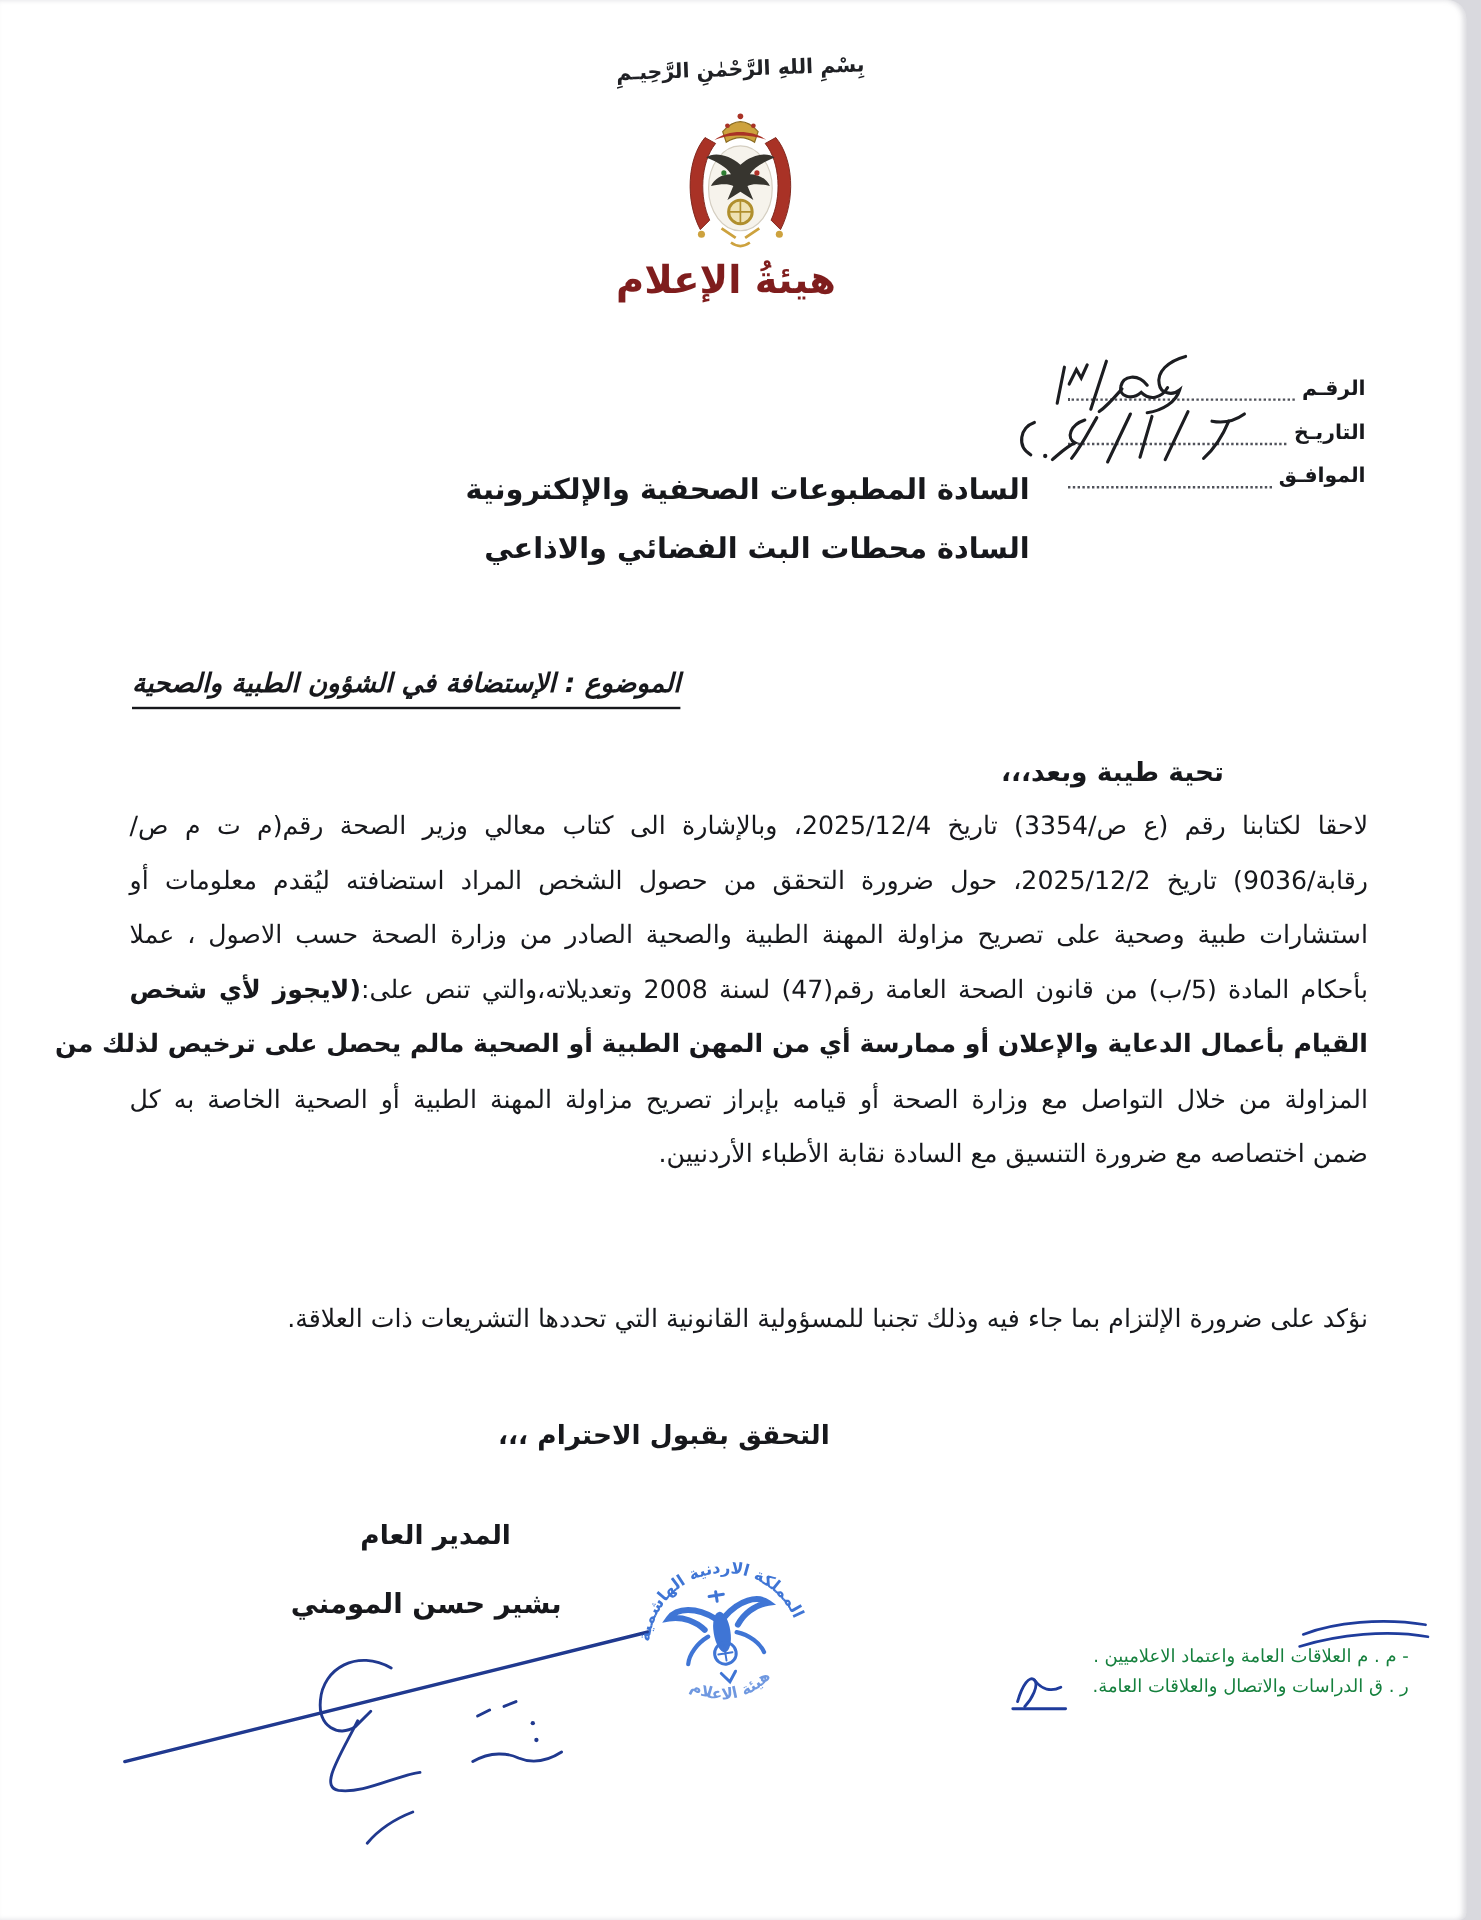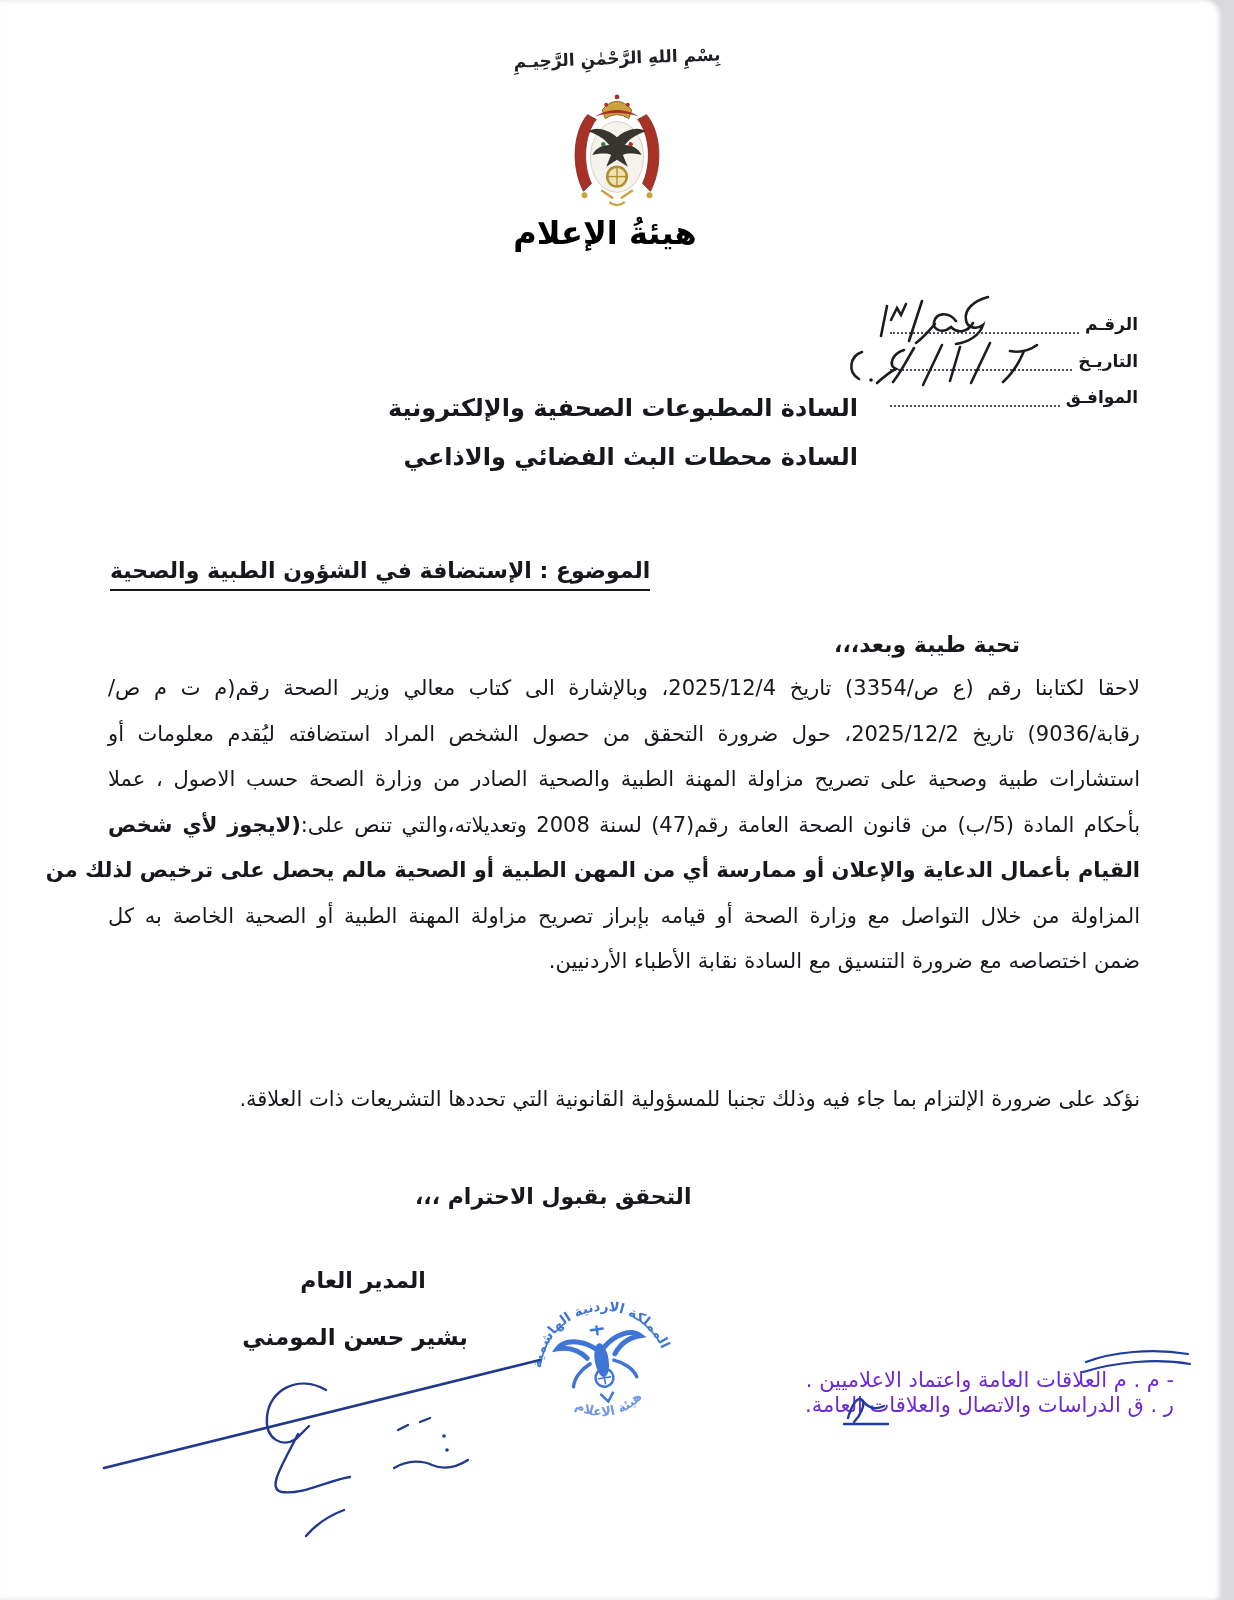--- a/index.html
+++ b/index.html
@@ -5,49 +5,49 @@
   html,body{margin:0;padding:0;background:#d9d9de;}
   .scan{position:relative;width:1234px;height:1600px;margin:0 auto;background:#d9d9de;
         font-family:"DejaVu Sans",sans-serif;color:#17181c;overflow:hidden;}
   .paper{position:absolute;left:0;top:0;bottom:0;right:12px;background:#ffffff;
          border-top-right-radius:16px;border-bottom-right-radius:6px;
          box-shadow:inset -3px 0 4px rgba(120,120,135,.25);}
   .abs{position:absolute;}
   
   .bismillah{left:497px;top:48px;width:240px;font-size:17px;font-weight:700;
              letter-spacing:0px;color:#202125;text-align:center;transform:rotate(-2deg);}
-  .orgname{left:480px;top:214px;width:250px;font-size:32px;font-weight:700;color:#000000;text-align:center;}
+  .orgname{left:480px;top:214px;width:250px;font-size:32px;font-weight:700;color:#7f1d1d;text-align:center;}
   
   .refrow{right:96px;width:248px;display:flex;direction:rtl;align-items:flex-end;gap:6px;}
   .reflabel{font-size:17px;font-weight:700;white-space:nowrap;}
   .refdots{flex:1;border-bottom:2px dotted #50525a;height:20px;}
   
   .addr{left:438px;top:384px;width:420px;direction:rtl;text-align:left;}
   .addr-line{font-size:24px;font-weight:700;line-height:49px;white-space:nowrap;}
   
-  .subject{left:110px;top:558px;direction:rtl;}
+  .subject{left:110px;top:558px;direction:rtl;font-style:italic;}
   .subject span{display:inline-block;font-size:22px;font-weight:700;
                 border-bottom:2px solid #17181c;padding-bottom:6px;white-space:nowrap;}
   
   .greeting{right:214px;top:632px;font-size:22px;font-weight:700;direction:rtl;white-space:nowrap;}
   
   .bodyblock{left:108px;top:666px;width:1032px;direction:rtl;}
   .body-line{font-size:21px;line-height:45.5px;height:45.5px;text-align:justify;
              text-align-last:justify;white-space:nowrap;}
   .body-line.last{text-align:left;text-align-last:right;}
   .body-line .b{font-weight:700;}
   .para2{left:108px;top:1076px;width:1032px;direction:rtl;font-size:21px;line-height:46px;
          text-align:right;white-space:nowrap;}
   
   .closing{left:415px;top:1184px;font-size:22px;font-weight:700;direction:rtl;white-space:nowrap;}
   .sig-title{left:288px;top:1268px;width:150px;text-align:center;font-size:22px;font-weight:700;white-space:nowrap;}
   .sig-name{left:248px;top:1324px;width:220px;text-align:center;font-size:23px;font-weight:700;white-space:nowrap;}
   
   .ccnotes{right:60px;top:1368px;width:330px;direction:rtl;text-align:right;}
-  .cc-line{font-size:21px;line-height:25px;color:#6d28d9;white-space:nowrap;}
+  .cc-line{font-size:15px;line-height:25px;color:#15803d;white-space:nowrap;}
   svg{display:block;}
 </style>
 </head>
 <body>
 
 <div class="scan">
   <div class="paper"></div>
 
   <div class="abs bismillah">بِسْمِ اللهِ الرَّحْمٰنِ الرَّحِيـمِ</div>
 

